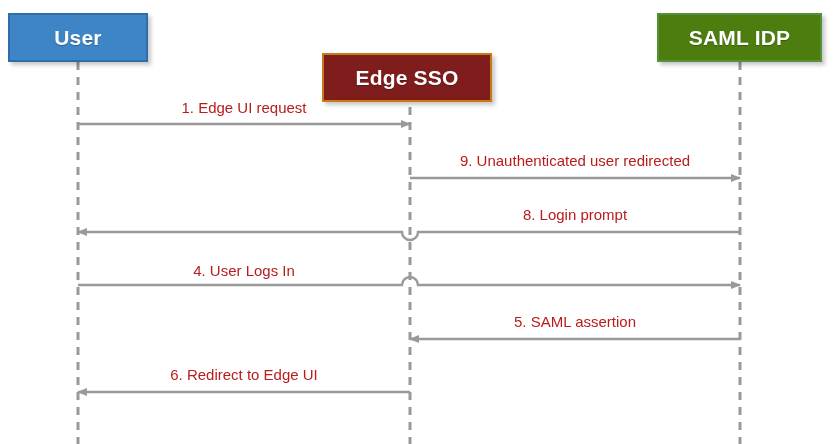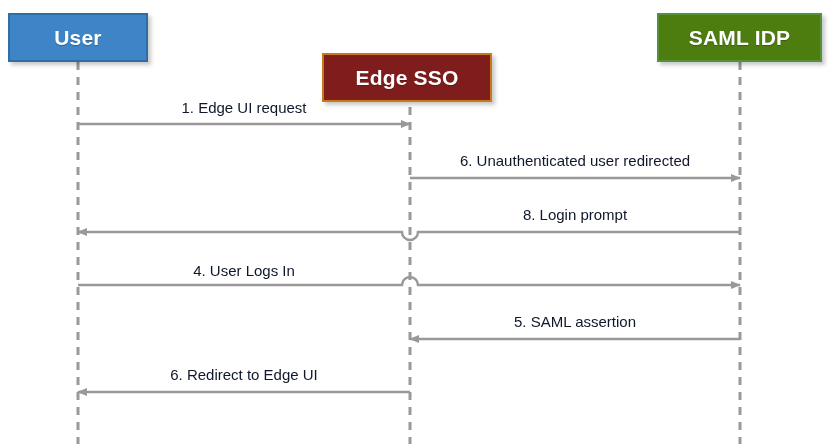--- a/index.html
+++ b/index.html
@@ -42,21 +42,21 @@
     color: #ffffff;
     letter-spacing: 0.2px;
     white-space: nowrap;
     text-shadow: 0 1px 1px rgba(0,0,0,0.25);
   }
   
   .msg-label {
     position: absolute;
     font-family: "Liberation Sans", sans-serif;
     font-size: 15px;
-    color: #0f172a;
+    color: #b91c1c;
     white-space: nowrap;
     transform: translateX(-50%);
     line-height: 18px;
   }
 </style>
 </head>
 <body>
 
 <div id="diagram-root">
 
@@ -91,20 +91,20 @@
       <div class="participant" style="left: 322px; top: 13px; width: 170px; height: 49px; background: #7f1d1d; border-color: rgb(201, 122, 24); margin-top: 40px;">
         <span class="participant-label">Edge SSO</span>
       </div>
       <div class="participant" style="left: 657px; top: 13px; width: 165px; height: 49px; background: #4d7c0f; border-color: rgb(85, 145, 58);">
         <span class="participant-label">SAML IDP</span>
       </div>
     </div>
 
   <div id="labels-layer">
       <div class="msg-label" style="left: 244px; top: 99px;">1. Edge UI request</div>
-      <div class="msg-label" style="left: 575px; top: 152px;">6. Unauthenticated user redirected</div>
+      <div class="msg-label" style="left: 575px; top: 152px;">9. Unauthenticated user redirected</div>
       <div class="msg-label" style="left: 575px; top: 206px;">8. Login prompt</div>
       <div class="msg-label" style="left: 244px; top: 262px;">4. User Logs In</div>
       <div class="msg-label" style="left: 575px; top: 313px;">5. SAML assertion</div>
       <div class="msg-label" style="left: 244px; top: 366px;">6. Redirect to Edge UI</div>
     </div>
 
 </div>
 
 </body></html>

